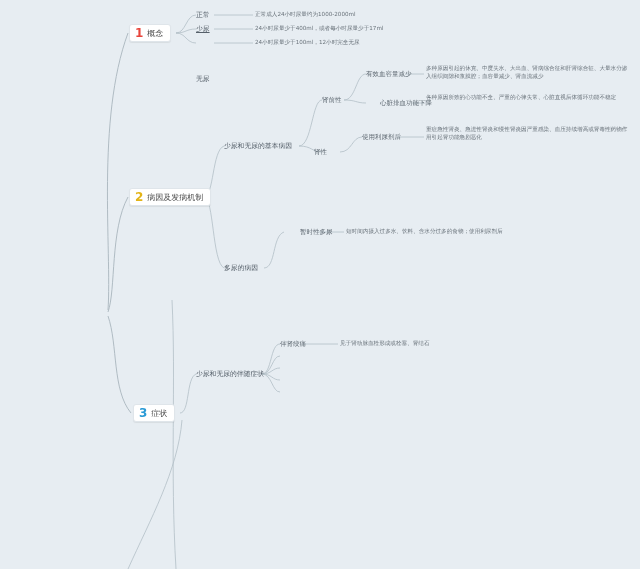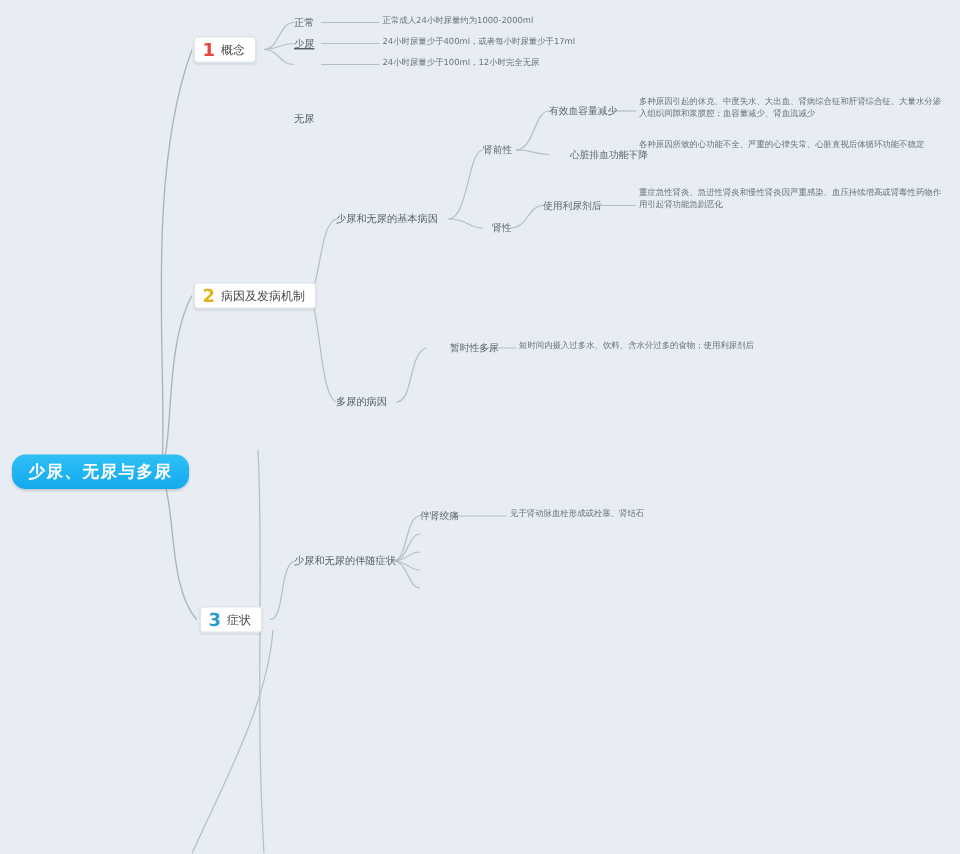--- a/index.html
+++ b/index.html
@@ -94,21 +94,20 @@
     <path class="hair" d="M180,413 C190,413 186,378 196,374"></path>
 
     <path class="hair" d="M262,374 C272,374 270,344 280,344"></path>
     <path class="hair" d="M262,374 C272,374 272,356 280,356"></path>
     <path class="hair" d="M262,374 C272,374 272,368 280,368"></path>
     <path class="hair" d="M262,374 C272,374 272,380 280,380"></path>
     <path class="hair" d="M262,374 C272,374 272,392 280,392"></path>
     <path class="hair" d="M302,344 L338,344"></path>
   </svg>
 
-  <div class="node root">少尿、无尿与多尿</div>
 
   <div class="node branch b1">
     <span class="num">1</span>
     <span>概念</span>
   </div>
   <div class="node t lvl2" style="left:196px;top:10px;text-align:right;">正常</div>
   <div class="node t leaf" style="left:255px;top:10px;width:250px;">正常成人24小时尿量约为1000-2000ml</div>
   <div class="node t lvl2" style="left:196px;top:24px;text-decoration:underline;">少尿</div>
   <div class="node t leaf" style="left:255px;top:24px;width:250px;">24小时尿量少于400ml，或者每小时尿量少于17ml</div>
   <div class="node t lvl2" style="left:196px;top:38px;margin-top:36px;">无尿</div>
@@ -120,21 +119,21 @@
   </div>
 
   <div class="node t lvl2" style="left:224px;top:141px;">少尿和无尿的基本病因</div>
 
   <div class="node t lvl3" style="left:322px;top:95px;">肾前性</div>
   <div class="node t lvl3" style="left:366px;top:69px;">有效血容量减少</div>
   <div class="node t leaf" style="left:426px;top:64px;width:206px;">多种原因引起的休克、中度失水、大出血、肾病综合征和肝肾综合征、大量水分渗入组织间隙和浆膜腔；血容量减少、肾血流减少</div>
   <div class="node t lvl3" style="left:380px;top:98px;">心脏排血功能下降</div>
   <div class="node t leaf" style="left:426px;top:93px;width:206px;">各种原因所致的心功能不全、严重的心律失常、心脏直视后体循环功能不稳定</div>
 
-  <div class="node t lvl3" style="left:328px;top:147px;">肾性</div>
+  <div class="node t lvl3" style="left:314px;top:147px;">肾性</div>
   <div class="node t lvl3" style="left:362px;top:132px;">使用利尿剂后</div>
   <div class="node t leaf" style="left:426px;top:125px;width:206px;">重症急性肾炎、急进性肾炎和慢性肾炎因严重感染、血压持续增高或肾毒性药物作用引起肾功能急剧恶化</div>
 
   <div class="node t lvl2" style="left:224px;top:263px;">多尿的病因</div>
   <div class="node t lvl3" style="left:300px;top:227px;">暂时性多尿</div>
   <div class="node t leaf" style="left:346px;top:227px;width:220px;">短时间内摄入过多水、饮料、含水分过多的食物；使用利尿剂后</div>
 
   <div class="node branch b3">
     <span class="num">3</span>
     <span>症状</span>

